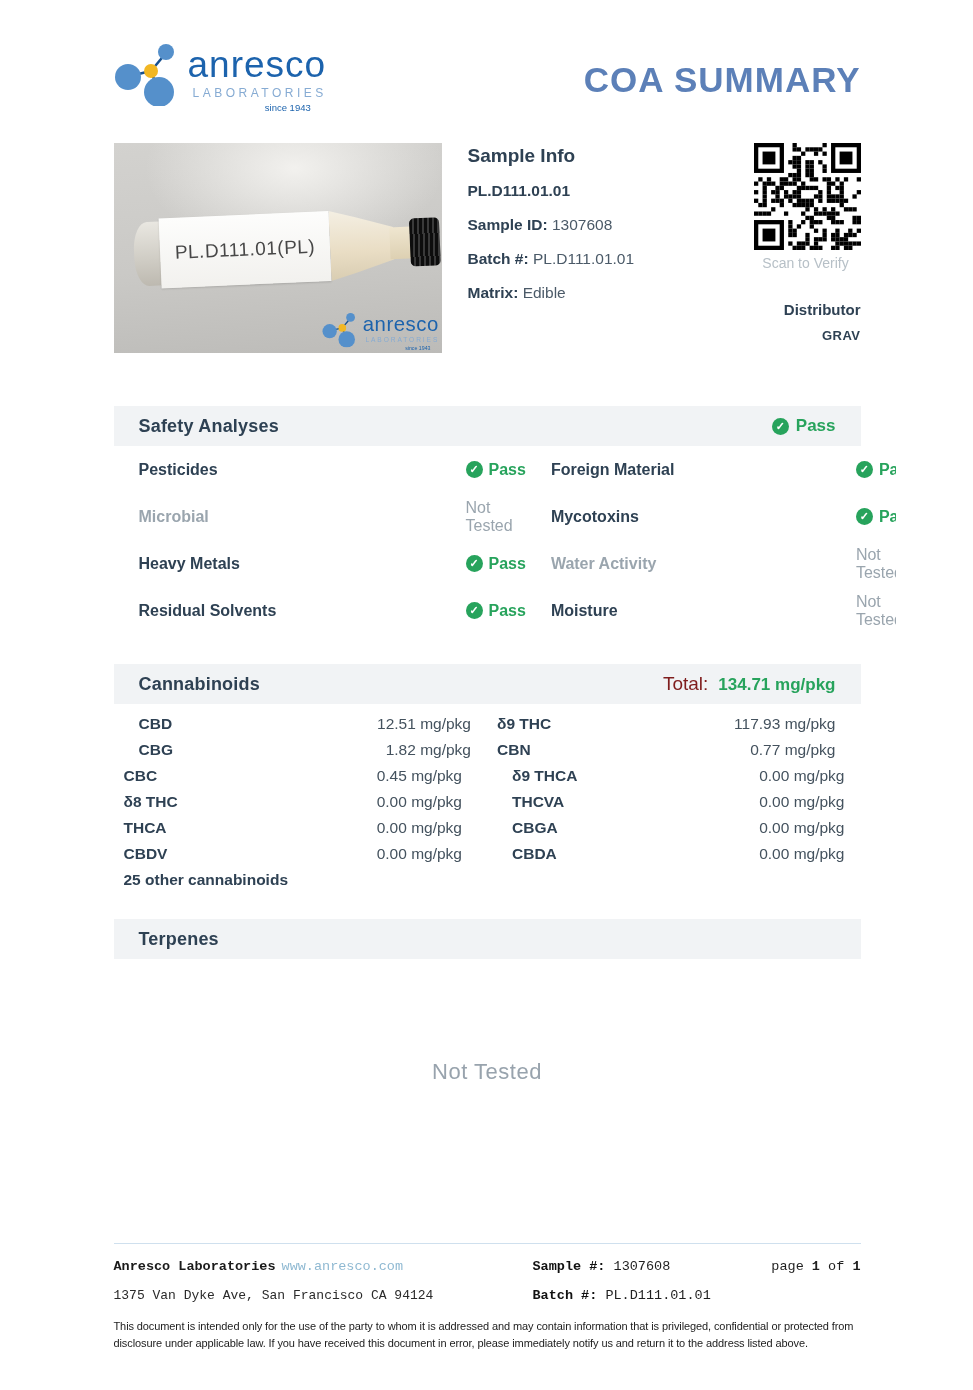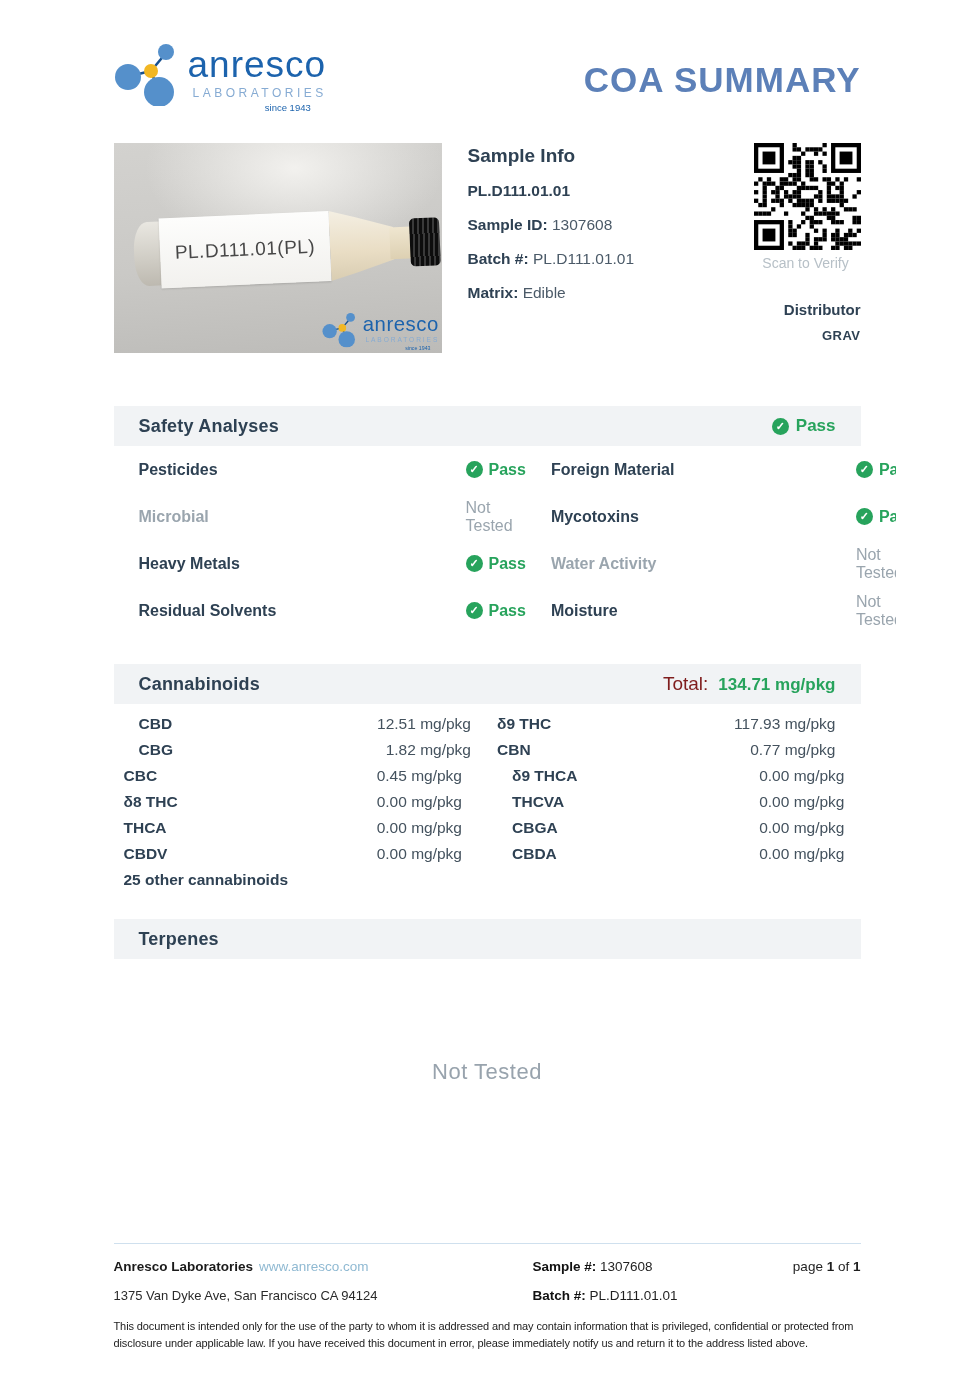--- a/index.html
+++ b/index.html
@@ -98,21 +98,21 @@
   .cann-item.cl { padding-left: 25px; padding-right: 16px; }
   .cann-item.cr { padding-left: 10px; padding-right: 25px; }
   .cann-name { font-size: 15.5px; font-weight: bold; color: #2e4153; }
   .cann-value { margin-left: auto; font-size: 15.5px; color: #44525e; }
 
   .terp-panel { margin-top: 26px; }
   .not-tested-big { margin-top: 100px; text-align: center; font-size: 22px; color: #98a3ad; letter-spacing: 0.5px; }
 
   
   .footer { position: absolute; left: 36px; right: 35px; top: 1243px; border-top: 1px solid #cfe0ee; padding-top: 13px; }
-  .f-row { display: grid; grid-template-columns: 419px 1fr auto; align-items: baseline; }
+  .f-row { display: grid; grid-template-columns: 419px 1fr auto; align-items: baseline; font-family: Liberation Mono, monospace; }
   .f-row + .f-row { margin-top: 13px; }
   .f-company { font-size: 13.5px; font-weight: bold; color: #1a1a1a; }
   .f-link { font-size: 13.5px; color: #8fb9d2; margin-left: 6px; text-decoration: none; }
   .f-pair { font-size: 13.5px; color: #1f1f1f; }
   .f-pair b { color: #111; }
   .f-page { font-size: 13.5px; color: #1f1f1f; }
   .f-page b { font-weight: bold; }
   .f-address { font-size: 13px; color: #2a2a2a; }
   .disclaimer { margin-top: 15px; font-size: 11px; color: #1c1c1c; line-height: 1.55; letter-spacing: -0.1px; }
 </style>

